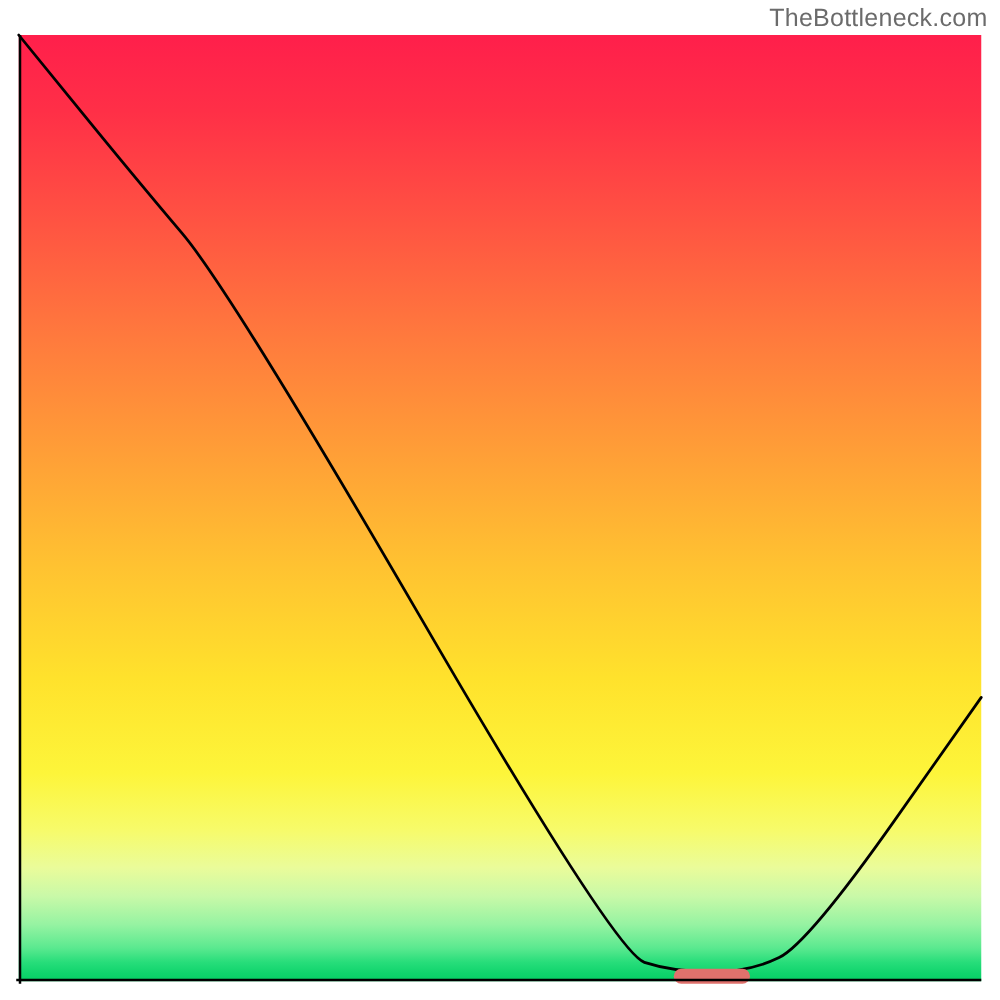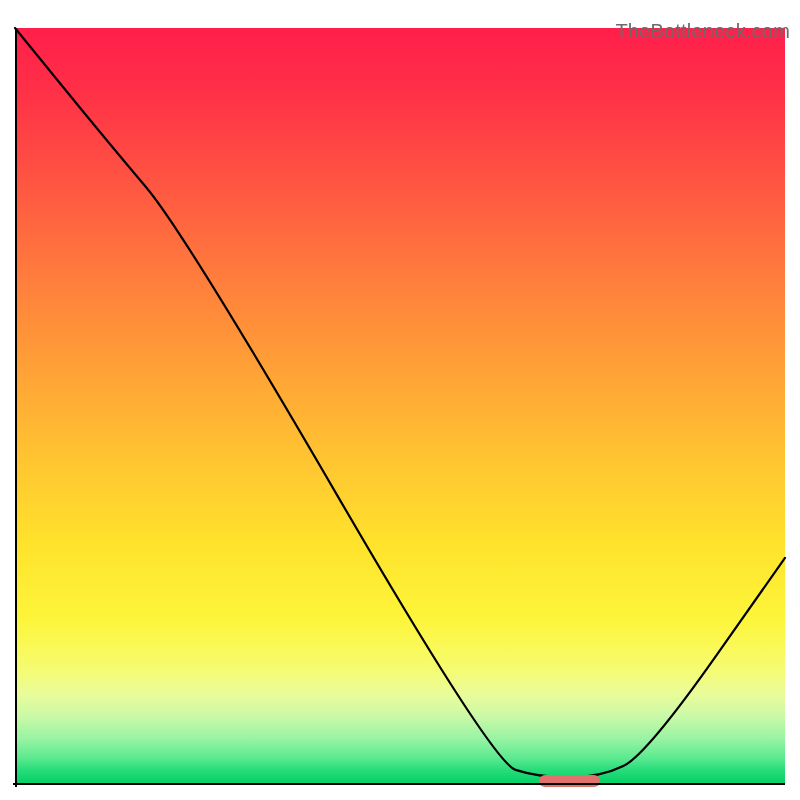--- a/index.html
+++ b/index.html
@@ -6,21 +6,21 @@
     margin: 0;
     padding: 0;
     width: 800px;
     height: 800px;
     position: relative;
     font-family: Arial, sans-serif;
     background: #fff;
   }
   .watermark {
     position: absolute;
-    top: 20px;
+    top: 4px;
     right: 10px;
     color: #6b6b6b;
     font-size: 20px;
     font-weight: 500;
     letter-spacing: 0.2px;
     z-index: 10;
   }
   .plot-area {
     position: absolute;
     left: 15px;

